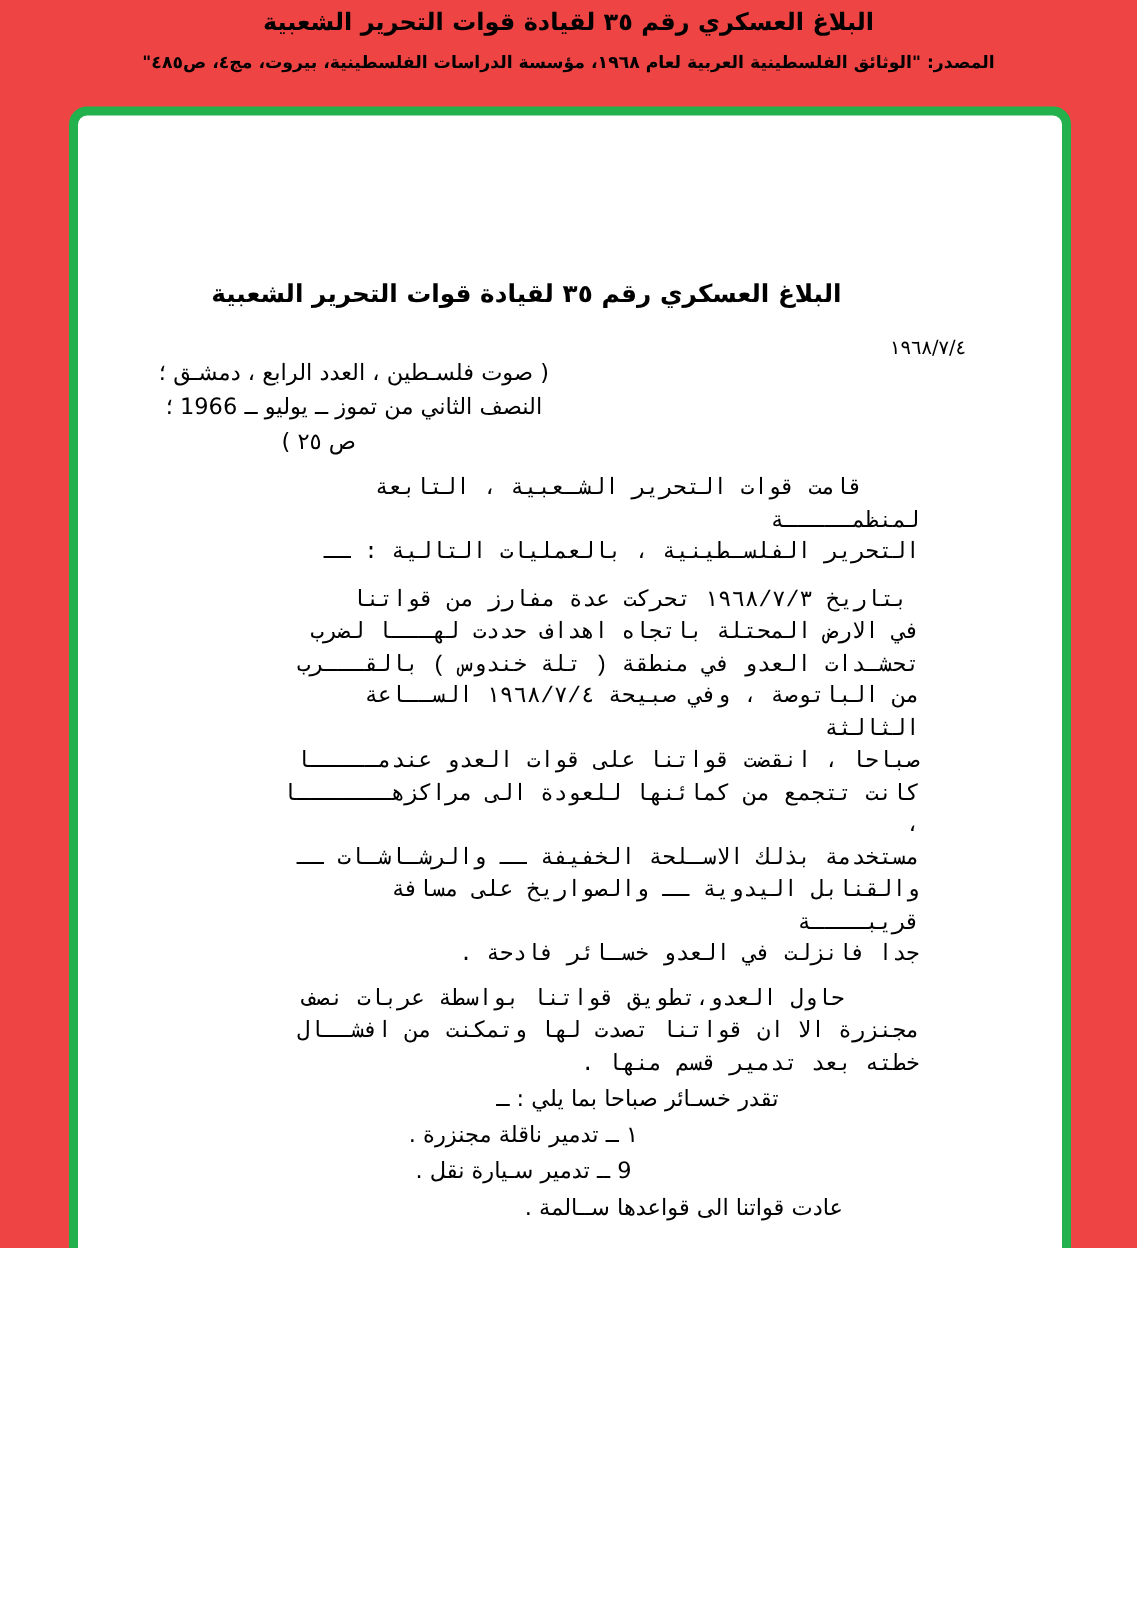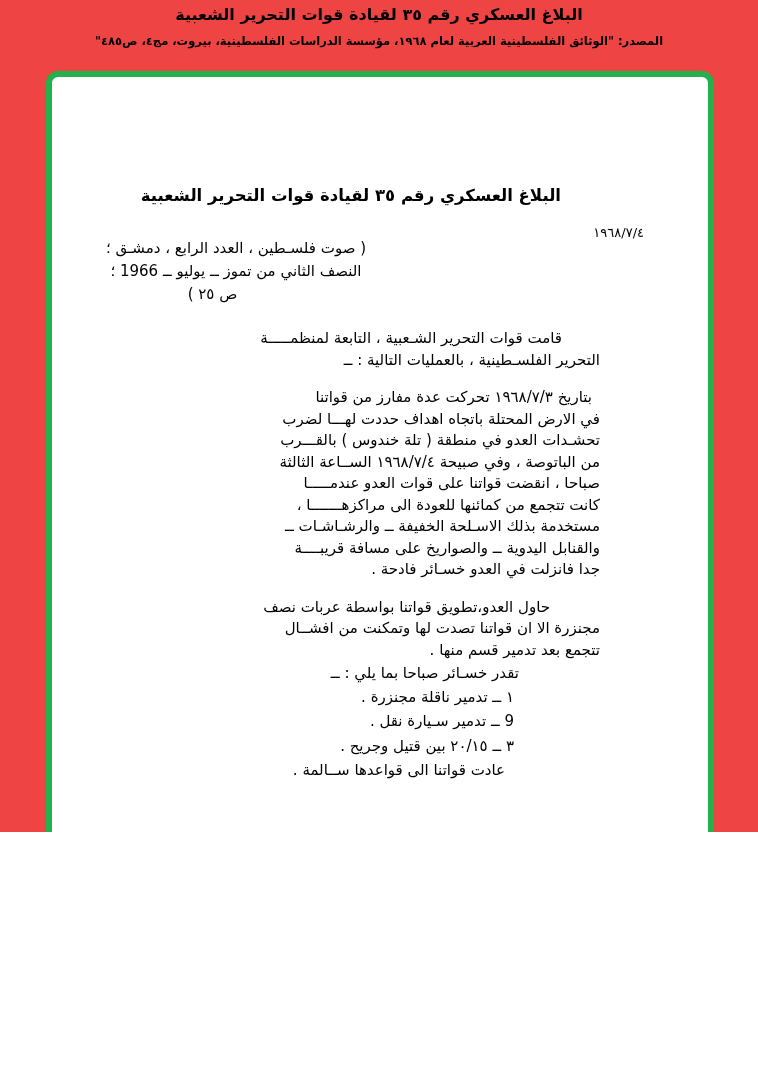--- a/index.html
+++ b/index.html
@@ -69,29 +69,30 @@
   
   .body-col {
     position: absolute;
     top: 235px; right: 92px;
     width: 432px;
     font-size: 15px;
     line-height: 21.5px;
     text-align: right;
   }
   .para {
-    margin: 16px;
+    margin: 3px;
     white-space: pre-line;
+    font-family: Liberation Mono, monospace;
   }
   .para-0 { text-indent: 38px; margin-bottom: 10px; }
   .para-1 { text-indent: 8px;  margin-bottom: 8px;  }
   .para-2 { text-indent: 50px; margin-bottom: 2px;  }
   .losses-intro { margin: 0 97px 2px 0; white-space: nowrap; }
-  .loss-item    { margin: 0 102px 3px 0; white-space: nowrap; }
-  .closing-line { margin: 2px 111px 0 0; white-space: nowrap; }
+  .loss-item    { margin: 0 102px 3px 0; white-space: nowrap; text-align: center; }
+  .closing-line { margin: 2px 54px 0 0; white-space: nowrap; }
 </style>
 </head>
 <body>
 
 <div class="page">
 
   <div class="top-title">البلاغ العسكري رقم ٣٥ لقيادة قوات التحرير الشعبية</div>
 
   <div class="top-source">المصدر: "الوثائق الفلسطينية العربية لعام ١٩٦٨، مؤسسة الدراسات الفلسطينية، بيروت، مج٤، ص٤٨٥"</div>
 
@@ -117,25 +118,24 @@
 تحشـدات العدو في منطقة ( تلة خندوس ) بالقـــرب
 من الباتوصة ، وفي صبيحة ١٩٦٨/٧/٤ الســاعة الثالثة
 صباحا ، انقضت قواتنا على قوات العدو عندمـــــا
 كانت تتجمع من كمائنها للعودة الى مراكزهـــــــا ،
 مستخدمة بذلك الاسـلحة الخفيفة ــ والرشـاشـات ــ
 والقنابل اليدوية ــ والصواريخ على مسافة قريبــــة
 جدا فانزلت في العدو خسـائر فادحة .</p>
 
       <p class="para para-2">حاول العدو،تطويق قواتنا بواسطة عربات نصف
 مجنزرة الا ان قواتنا تصدت لها وتمكنت من افشــال
-تتجمع بعد تدمير قسم منها .</p>
+خطته بعد تدمير قسم منها .</p>
 
       <div>
         <div class="losses-intro">تقدر خسـائر صباحا بما يلي : ــ</div>
         <div class="loss-item">١ ــ تدمير ناقلة مجنزرة .</div>
         <div class="loss-item">9 ــ تدمير سـيارة نقل .</div>
-        <div class="loss-item">٣ ــ ٢٠/١٥ بين قتيل وجريح .</div>
         <div class="closing-line">عادت قواتنا الى قواعدها ســالمة .</div>
       </div>
 
     </div>
   </div>
 </div>
 
 </body></html>

